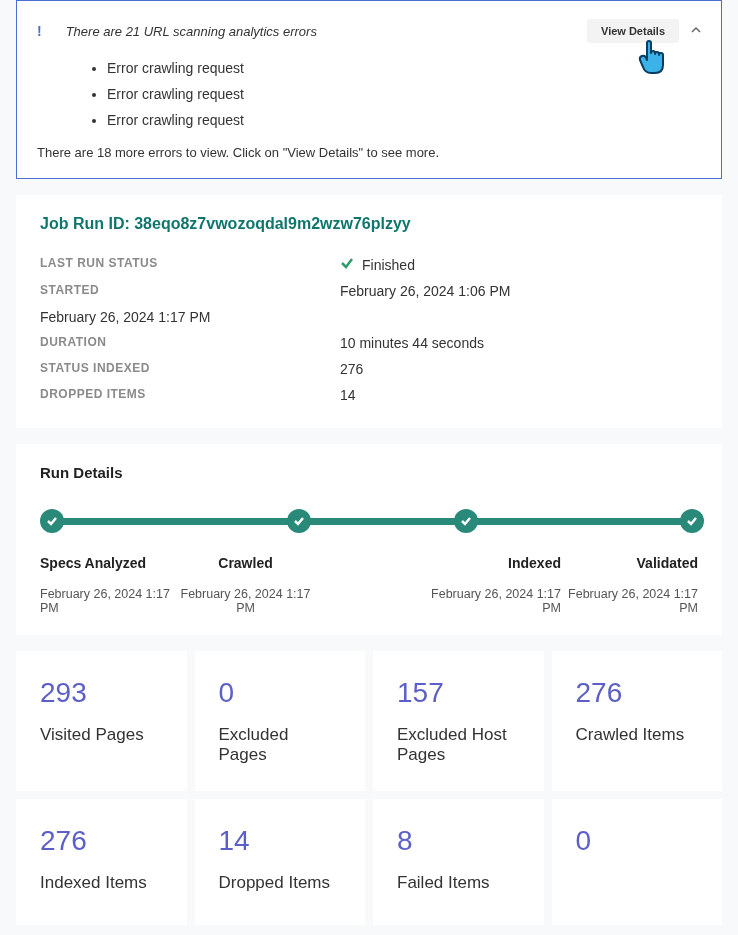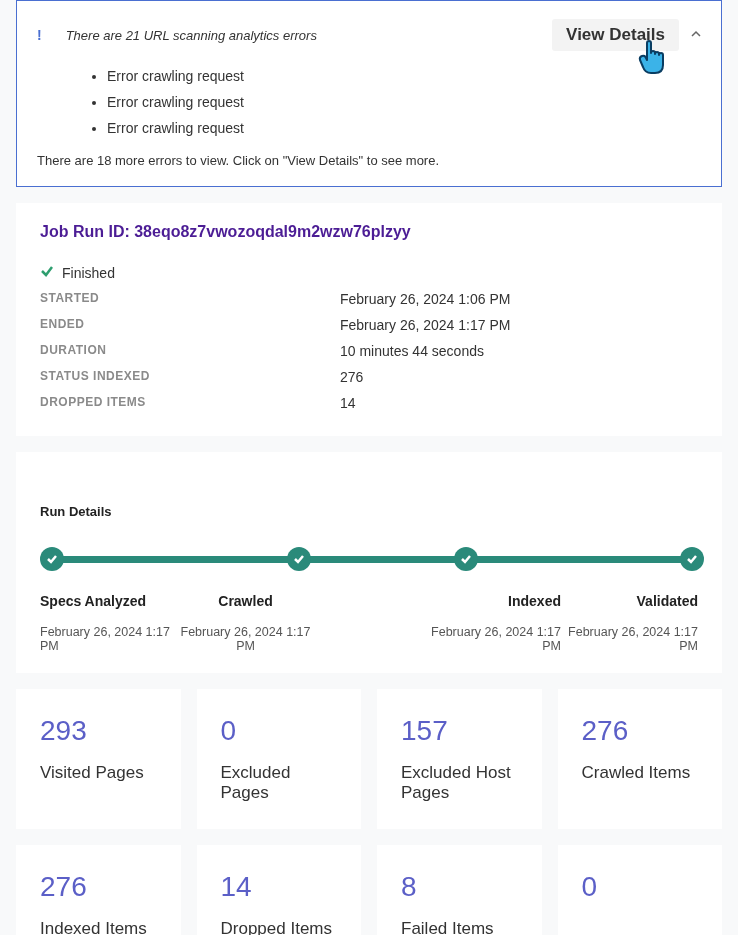--- a/index.html
+++ b/index.html
@@ -3,58 +3,58 @@
   <meta charset="utf-8">
   <style>
     * { box-sizing: border-box; margin: 0; padding: 0; }
     body { font-family: 'Segoe UI', Arial, sans-serif; background: #f8f9fa; width: 738px; height: 935px; overflow: hidden; }
 
     
     .alert-panel { background: #fff; border: 1px solid #4a6fd1; margin: 0 16px 0 16px; padding: 18px 20px 18px 20px; position: relative; }
     .alert-header { display: flex; align-items: center; }
     .alert-icon { color: #4a6fd1; font-weight: bold; font-size: 14px; margin-right: 24px; }
     .alert-title { font-size: 13px; color: #333; flex: 1; font-style: italic; }
-    .view-details-btn { background: #f3f3f3; border: none; border-radius: 3px; padding: 6px 14px; font-size: 17px; color: #333; cursor: pointer; font-weight: 600; }
+    .view-details-btn { background: #f3f3f3; border: none; border-radius: 3px; padding: 6px 14px; font-size: 11px; color: #333; cursor: pointer; font-weight: 600; }
     .chevron-up { margin-left: 12px; font-size: 11px; color: #666; cursor: pointer; }
     .alert-list { margin: 12px 0 12px 70px; }
     .alert-list li { font-size: 14px; color: #333; padding: 5px 0; list-style: disc; }
     .alert-footer { font-size: 13px; color: #333; }
 
     
     .cursor-hand { position: absolute; top: 38px; right: 52px; pointer-events: none; }
     .cursor-hand svg { width: 32px; height: 38px; }
 
     
     .card { background: #fff; margin: 16px 16px 0 16px; padding: 20px 24px; }
-    .job-title { font-size: 16px; font-weight: 700; color: #4c1d95; margin-bottom: 18px; }
+    .job-title { font-size: 16px; font-weight: 700; color: #0f766e; margin-bottom: 18px; }
     .info-row { display: flex; padding: 5px 0; }
     .info-label { width: 300px; font-size: 12px; font-weight: 600; color: #8a8a8a; letter-spacing: 0.5px; }
     .info-value { font-size: 14px; color: #333; display: flex; align-items: center; }
     .check-small { color: #2e9e6f; margin-right: 8px; font-weight: bold; }
 
     
-    .section-title { font-size: 13px; font-weight: 700; color: #222; margin-bottom: 30px; margin-top: 32px; }
+    .section-title { font-size: 15px; font-weight: 700; color: #222; margin-bottom: 30px; }
     .timeline { position: relative; height: 20px; margin-bottom: 24px; }
     .timeline-bar { position: absolute; top: 7px; left: 8px; right: 0; height: 7px; background: #2a8a7a; }
     .timeline-node { position: absolute; top: -2px; width: 24px; height: 24px; border-radius: 50%; background: #2a8a7a; display: flex; align-items: center; justify-content: center; }
     .timeline-node svg { width: 14px; height: 14px; }
     .node-1 { left: 0; }
     .node-2 { left: 247px; }
     .node-3 { left: 414px; }
     .node-4 { right: -6px; }
     .timeline-labels { display: flex; justify-content: space-between; }
     .t-col { flex: 1; }
     .t-col.c2 { text-align: center; padding-right: 100px; }
     .t-col.c3 { text-align: right; padding-left: 10px; }
     .t-col.c4 { text-align: right; }
     .t-label { font-size: 14px; font-weight: 600; color: #222; margin-bottom: 16px; }
     .t-date { font-size: 12.5px; color: #555; }
 
     
-    .stats-grid { display: grid; grid-template-columns: repeat(4, 1fr); gap: 16px; margin: 16px 16px 0 16px; }
+    .stats-grid { display: grid; grid-template-columns: repeat(4, 1fr); gap: 8px; margin: 16px 16px 0 16px; }
     .stat-card { background: #fff; padding: 26px 24px; min-height: 126px; }
     .stat-value { font-size: 28px; font-weight: 400; color: #5b5fc7; margin-bottom: 16px; }
     .stat-label { font-size: 17px; color: #333; }
   </style>
 </head>
 <body>
 
 <div class="alert-panel">
   <div class="alert-header">
     <span class="alert-icon">!</span>
@@ -78,35 +78,35 @@
       <path d="M10 4 Q10 2 12 2 Q14 2 14 4 L14 14 Q14 12 16 12 Q18 12 18 14 L18 15 Q18 13 20 13 Q22 13 22 15 L22 16 Q22 14 24 14 Q26 14 26 16 L26 26 Q26 34 18 34 L14 34 Q8 34 6 28 L3 21 Q2 18 5 17 Q8 16 9 19 L10 21 Z" fill="#3bb3e8" stroke="#0a3d62" stroke-width="2" stroke-linejoin="round"></path>
     </svg>
   </div>
 </div>
 
 <div class="card">
   <div class="job-title">
     <span>Job Run ID: </span><span>38eqo8z7vwozoqdal9m2wzw76plzyy</span>
   </div>
   <div class="info-row">
+    <div class="info-label">LAST RUN STATUS</div>
     <div class="info-value">
       <span class="check-small">
         <svg width="14" height="14" viewBox="0 0 14 14">
             <path d="M2 7 L6 11 L12 3" stroke="#2e9e6f" stroke-width="2.5" fill="none"></path>
           </svg>
       </span>
       <span>Finished</span>
     </div>
   </div>
   <div class="info-row">
     <div class="info-label">STARTED</div>
     <div class="info-value">February 26, 2024 1:06 PM</div>
   </div>
   <div class="info-row">
-    <div class="info-label">ENDED</div>
     <div class="info-value">February 26, 2024 1:17 PM</div>
   </div>
   <div class="info-row">
     <div class="info-label">DURATION</div>
     <div class="info-value">10 minutes 44 seconds</div>
   </div>
   <div class="info-row">
     <div class="info-label">STATUS INDEXED</div>
     <div class="info-value">276</div>
   </div>

